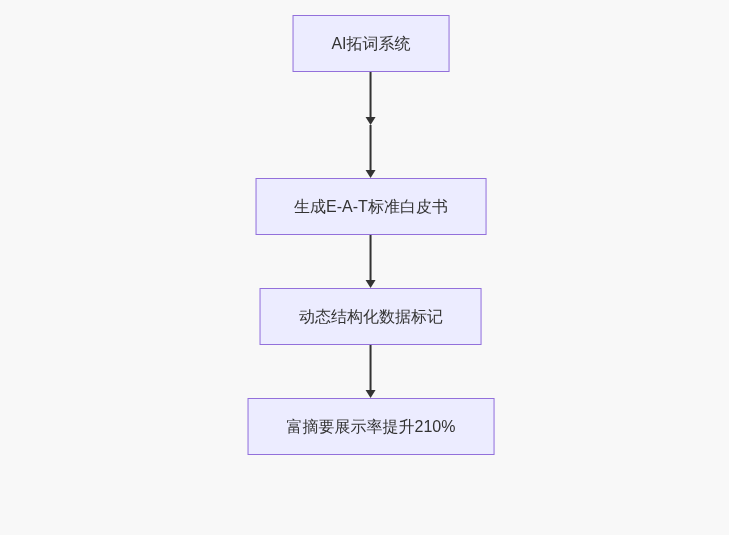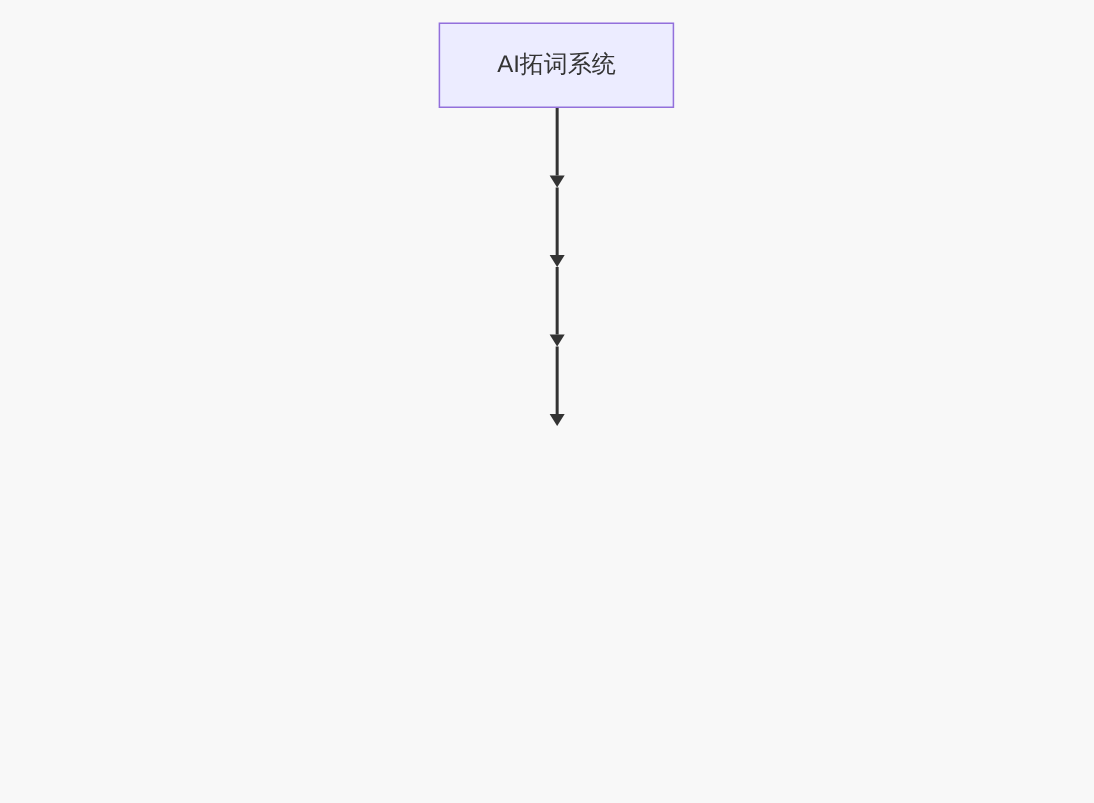--- a/index.html
+++ b/index.html
@@ -66,26 +66,35 @@
     <div class="edge-line"></div>
     <div class="arrowhead"></div>
   </div>
 
 
   <div class="connector">
     <div class="edge-line"></div>
     <div class="arrowhead"></div>
   </div>
 
+  <div class="node">
+    <span>生成E-A-T标准白皮书</span>
+  </div>
 
   <div class="connector">
     <div class="edge-line"></div>
     <div class="arrowhead"></div>
   </div>
 
+  <div class="node">
+    <span>动态结构化数据标记</span>
+  </div>
 
   <div class="connector">
     <div class="edge-line"></div>
     <div class="arrowhead"></div>
   </div>
 
+  <div class="node">
+    <span>富摘要展示率提升210%</span>
+  </div>
 
 </div>
 
 </body></html>

